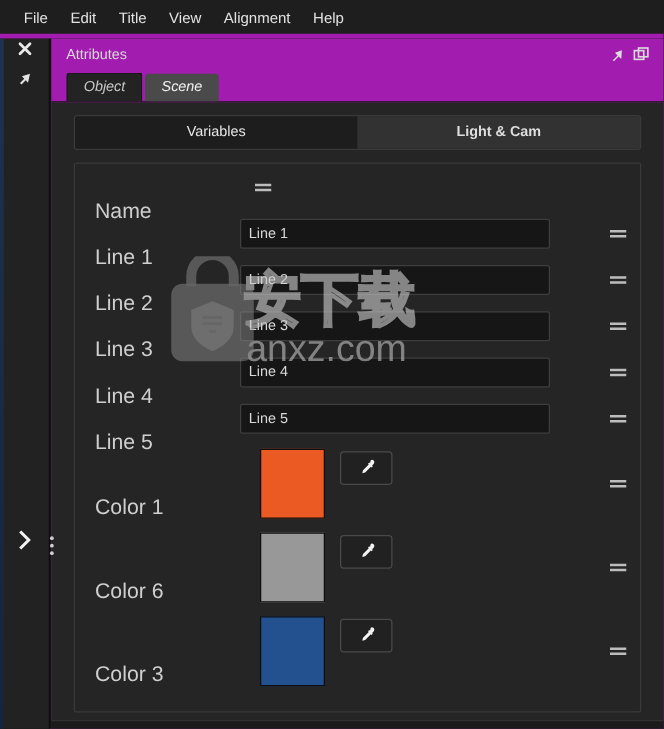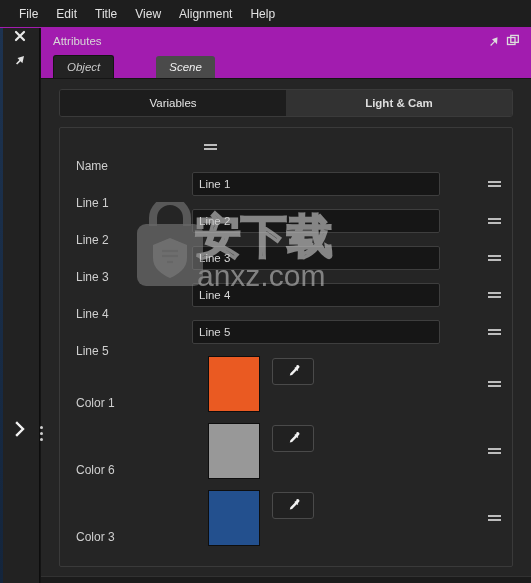--- a/index.html
+++ b/index.html
@@ -25,21 +25,21 @@
     flex-direction: column;
   }
 
   
   #menubar {
     height: 27px;
     background: #1e1e1e;
     display: flex;
     align-items: center;
     padding-left: 10px;
-    border-bottom: 1px solid #a21caf;
+    border-bottom: 4px solid #a21caf;
     flex: 0 0 auto;
   }
   .menu-item {
     font-size: 12px;
     color: #e2e2e2;
     padding: 3px 9px;
     border-radius: 2px;
     cursor: default;
     white-space: nowrap;
   }
@@ -143,21 +143,21 @@
   }
   .tab {
     font-size: 11.5px;
     padding: 4px 13px 4px 13px;
     border-radius: 3px 3px 0 0;
     color: #c9c9c9;
     cursor: pointer;
     line-height: 14px;
   }
   .tab.inactive { background: #232323; border: 1px solid #141414; border-bottom: none; }
-  .tab.active   { background: #4a4a4a; color: #f0f0f0; margin-left: 40px; }
+  .tab.active   { background: #4a4a4a; color: #f0f0f0; }
 
   
   #content {
     flex: 1 1 auto;
     position: relative;
     background: #252525;
     padding: 10px 18px 0 18px;
     min-height: 0;
   }
 
@@ -194,21 +194,21 @@
 
   .row {
     display: flex;
     align-items: center;
     height: 37px;
     padding: 0 0 0 16px;
     position: relative;
   }
   .row-label {
     width: 116px;
-    font-size: 12px;
+    font-size: 17px;
     color: #cfcfcf;
     flex: 0 0 auto;
     margin-top: 39px;
   }
   .row-field {
     flex: 1 1 auto;
     display: flex;
     align-items: center;
     min-width: 0;
   }

